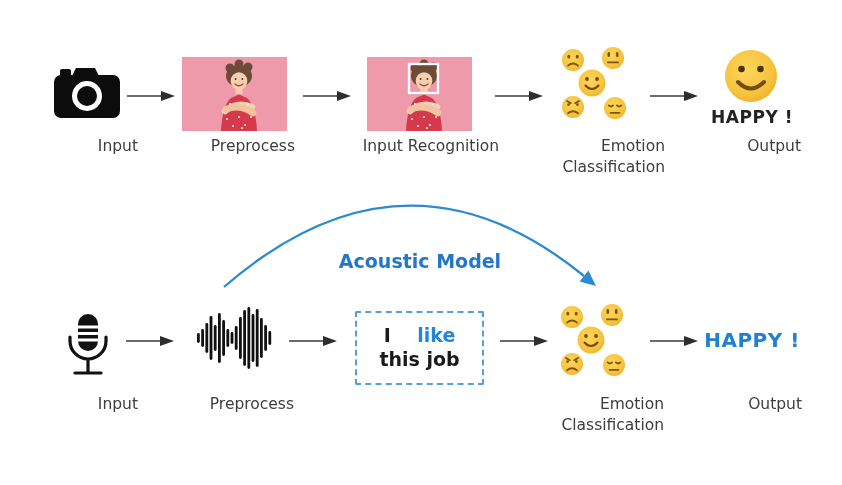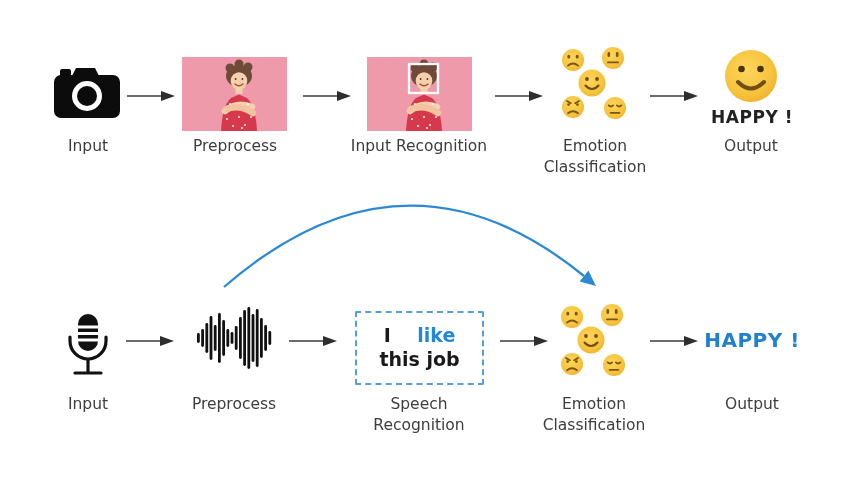--- a/index.html
+++ b/index.html
@@ -1,19 +1,19 @@
 <!DOCTYPE html>
 <html><head>
 <meta charset="utf-8">
 <style>
   html,body{margin:0;padding:0;background:#fff;}
   .canvas{position:relative;width:842px;height:485px;background:#ffffff;overflow:hidden;
           font-family:"DejaVu Sans","Liberation Sans",sans-serif;}
   .abs{position:absolute;}
-  .lbl{position:absolute;text-align:center;font-size:15.5px;color:#3d3d3d;line-height:1.38;}
+  .lbl{position:absolute;text-align:right;font-size:15.5px;color:#3d3d3d;line-height:1.38;}
   .result-black{position:absolute;text-align:center;font-size:17px;font-weight:bold;color:#222222;letter-spacing:.5px;}
   .result-blue{position:absolute;text-align:center;font-size:20px;font-weight:bold;color:#2280cf;letter-spacing:.5px;}
   .acoustic{position:absolute;text-align:center;font-size:19px;font-weight:bold;color:#2277cc;}
   .langmodel{position:absolute;text-align:center;font-size:11.5px;color:#2b2b2b;line-height:1.2;}
   .speechbox{position:absolute;left:355px;top:311px;width:129px;height:74px;border:2px dashed #54a0d4;
              border-radius:2px;box-sizing:border-box;display:flex;align-items:center;justify-content:center;}
   .speechbox .txt{width:112px;text-align:center;font-size:19px;font-weight:bold;color:#1a1a1a;line-height:1.25;}
   .speechbox .hl{color:#2287d6;margin-left:20px;}
   svg{display:block;}
   .overlay{pointer-events:none;}
@@ -151,20 +151,21 @@
     <circle cx="35.5" cy="19" r="3.3" fill="#4a3509"></circle>
     <path d="M 13 32 Q 26 45 39 32" fill="none" stroke="#6f4f16" stroke-width="4" stroke-linecap="round"></path>
   </svg>
   <div class="result-black" style="left:692px;top:107px;width:120px">HAPPY !</div>
   <div class="lbl" style="left:701px;top:136px;width:100px">Output</div>
 
   <svg class="abs overlay" style="left:0;top:0" width="842" height="485" viewBox="0 0 842 485">
     <path d="M 224 287 Q 405 130 584 276" fill="none" stroke="#2b8ad1" stroke-width="2.3"></path>
     <polygon points="596,286 579.6,281.4 588.4,270.6" fill="#2b8ad1"></polygon>
   </svg>
+  <div class="acoustic" style="left:320px;top:250px;width:200px">Acoustic Model</div>
 
   <svg class="abs" style="left:65px;top:310px" width="46" height="70" viewBox="0 0 46 64">
     <rect x="13" y="1" width="20" height="37" rx="10" fill="#111111"></rect>
     <line x1="8" y1="14" x2="38" y2="14" stroke="#ffffff" stroke-width="3" stroke-linecap="round"></line>
     <line x1="8" y1="20.5" x2="38" y2="20.5" stroke="#ffffff" stroke-width="3" stroke-linecap="round"></line>
     <line x1="8" y1="27" x2="38" y2="27" stroke="#ffffff" stroke-width="3" stroke-linecap="round"></line>
     <path d="M 5 24 V 28 A 18 18 0 0 0 41 28 V 24" fill="none" stroke="#111111" stroke-width="3.2" stroke-linecap="round"></path>
     <line x1="23" y1="46" x2="23" y2="59" stroke="#111111" stroke-width="3.2"></line>
     <line x1="10" y1="60" x2="36" y2="60" stroke="#111111" stroke-width="3.2" stroke-linecap="round"></line>
   </svg>
@@ -198,21 +199,20 @@
   </svg>
   <div class="lbl" style="left:174px;top:394px;width:120px">Preprocess</div>
 
   <svg class="abs" style="left:289px;top:334px" width="48" height="14" viewBox="0 0 48 14">
       <use href="#flow-arrow"></use>
     </svg>
 
   <div class="speechbox">
     <div class="txt"><span>I </span><span class="hl">like</span><span> this job</span></div>
   </div>
-  <div class="lbl" style="left:364px;top:394px;width:110px">Speech Recognition</div>
 
   <svg class="abs" style="left:500px;top:334px" width="48" height="14" viewBox="0 0 48 14">
       <use href="#flow-arrow"></use>
     </svg>
 
   <svg class="abs" style="left:557px;top:303px" width="74" height="76" viewBox="0 0 74 76">
       <use href="#emoji-cluster"></use>
     </svg>
   <div class="lbl" style="left:524px;top:394px;width:140px">Emotion Classification</div>
 

